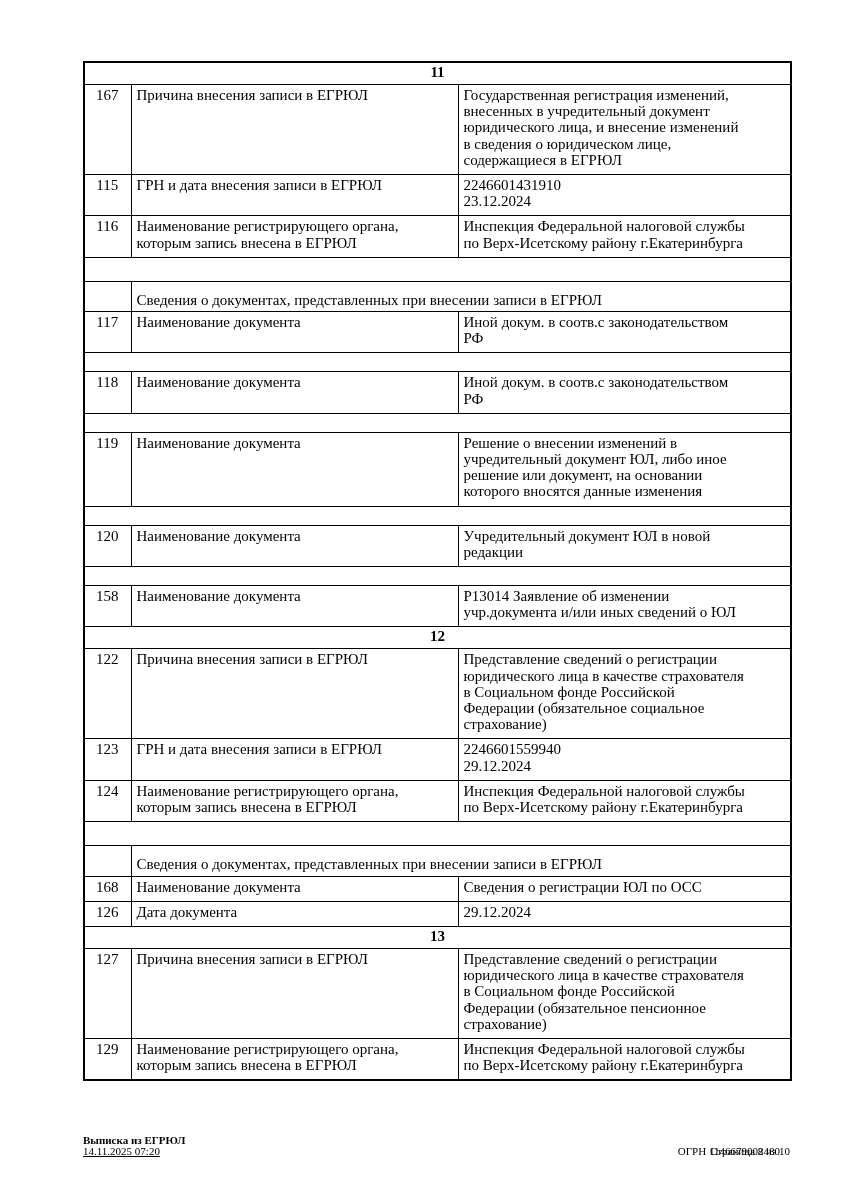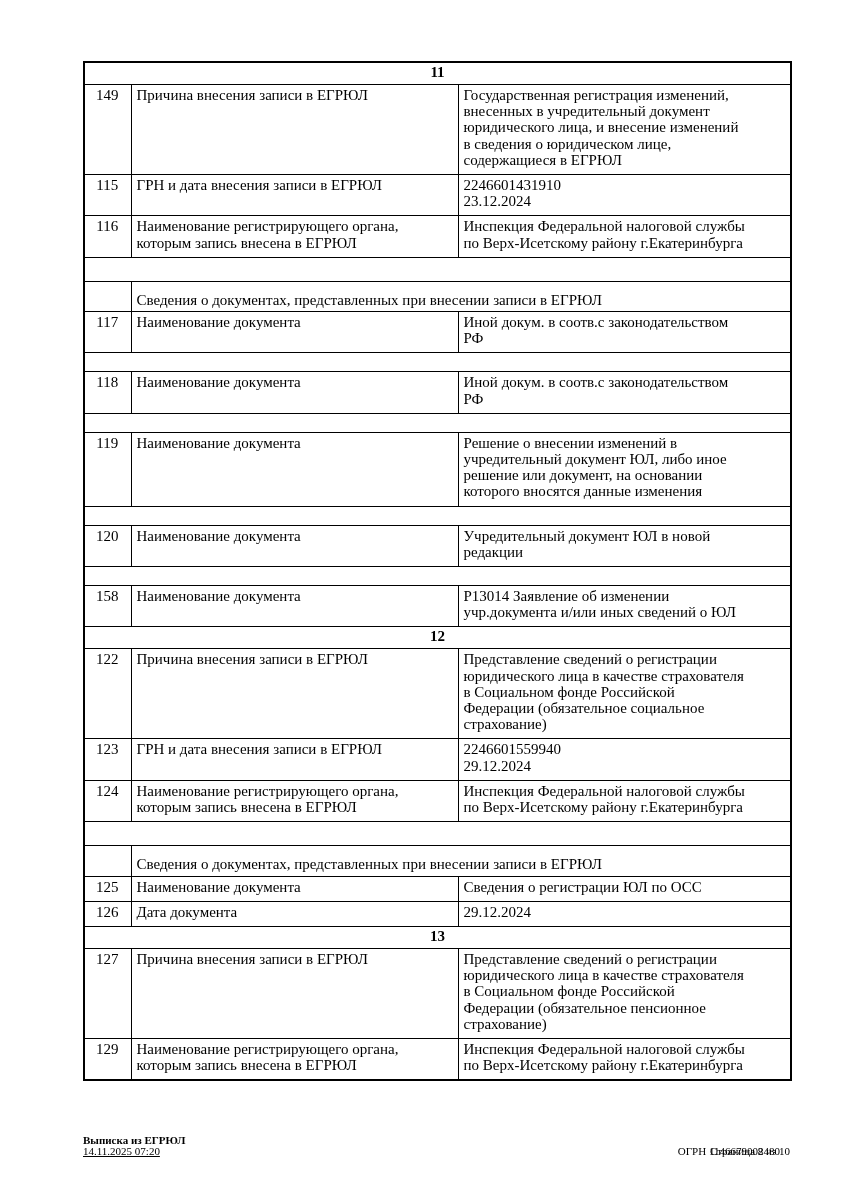--- a/index.html
+++ b/index.html
@@ -93,21 +93,21 @@
   <colgroup>
       <col class="c-num">
       <col class="c-label">
       <col class="c-value">
     </colgroup>
   <tbody>
     <tr class="section">
       <td colspan="3">11</td>
     </tr>
     <tr>
-      <td class="num">149</td>
+      <td class="num">167</td>
       <td class="label">Причина внесения записи в ЕГРЮЛ</td>
       <td class="value">Государственная регистрация изменений,
 внесенных в учредительный документ
 юридического лица, и внесение изменений
 в сведения о юридическом лице,
 содержащиеся в ЕГРЮЛ</td>
     </tr>
     <tr>
       <td class="num">115</td>
       <td class="label">ГРН и дата внесения записи в ЕГРЮЛ</td>
@@ -198,21 +198,21 @@
 по Верх-Исетскому району г.Екатеринбурга</td>
     </tr>
     <tr class="spacer sp-lg">
         <td colspan="3"></td>
       </tr>
     <tr class="subheader">
       <td class="num"></td>
       <td colspan="2">Сведения о документах, представленных при внесении записи в ЕГРЮЛ</td>
     </tr>
     <tr>
-      <td class="num">125</td>
+      <td class="num">168</td>
       <td class="label">Наименование документа</td>
       <td class="value">Сведения о регистрации ЮЛ по ОСС</td>
     </tr>
     <tr>
       <td class="num">126</td>
       <td class="label">Дата документа</td>
       <td class="value">29.12.2024</td>
     </tr>
     <tr class="section">
       <td colspan="3">13</td>

